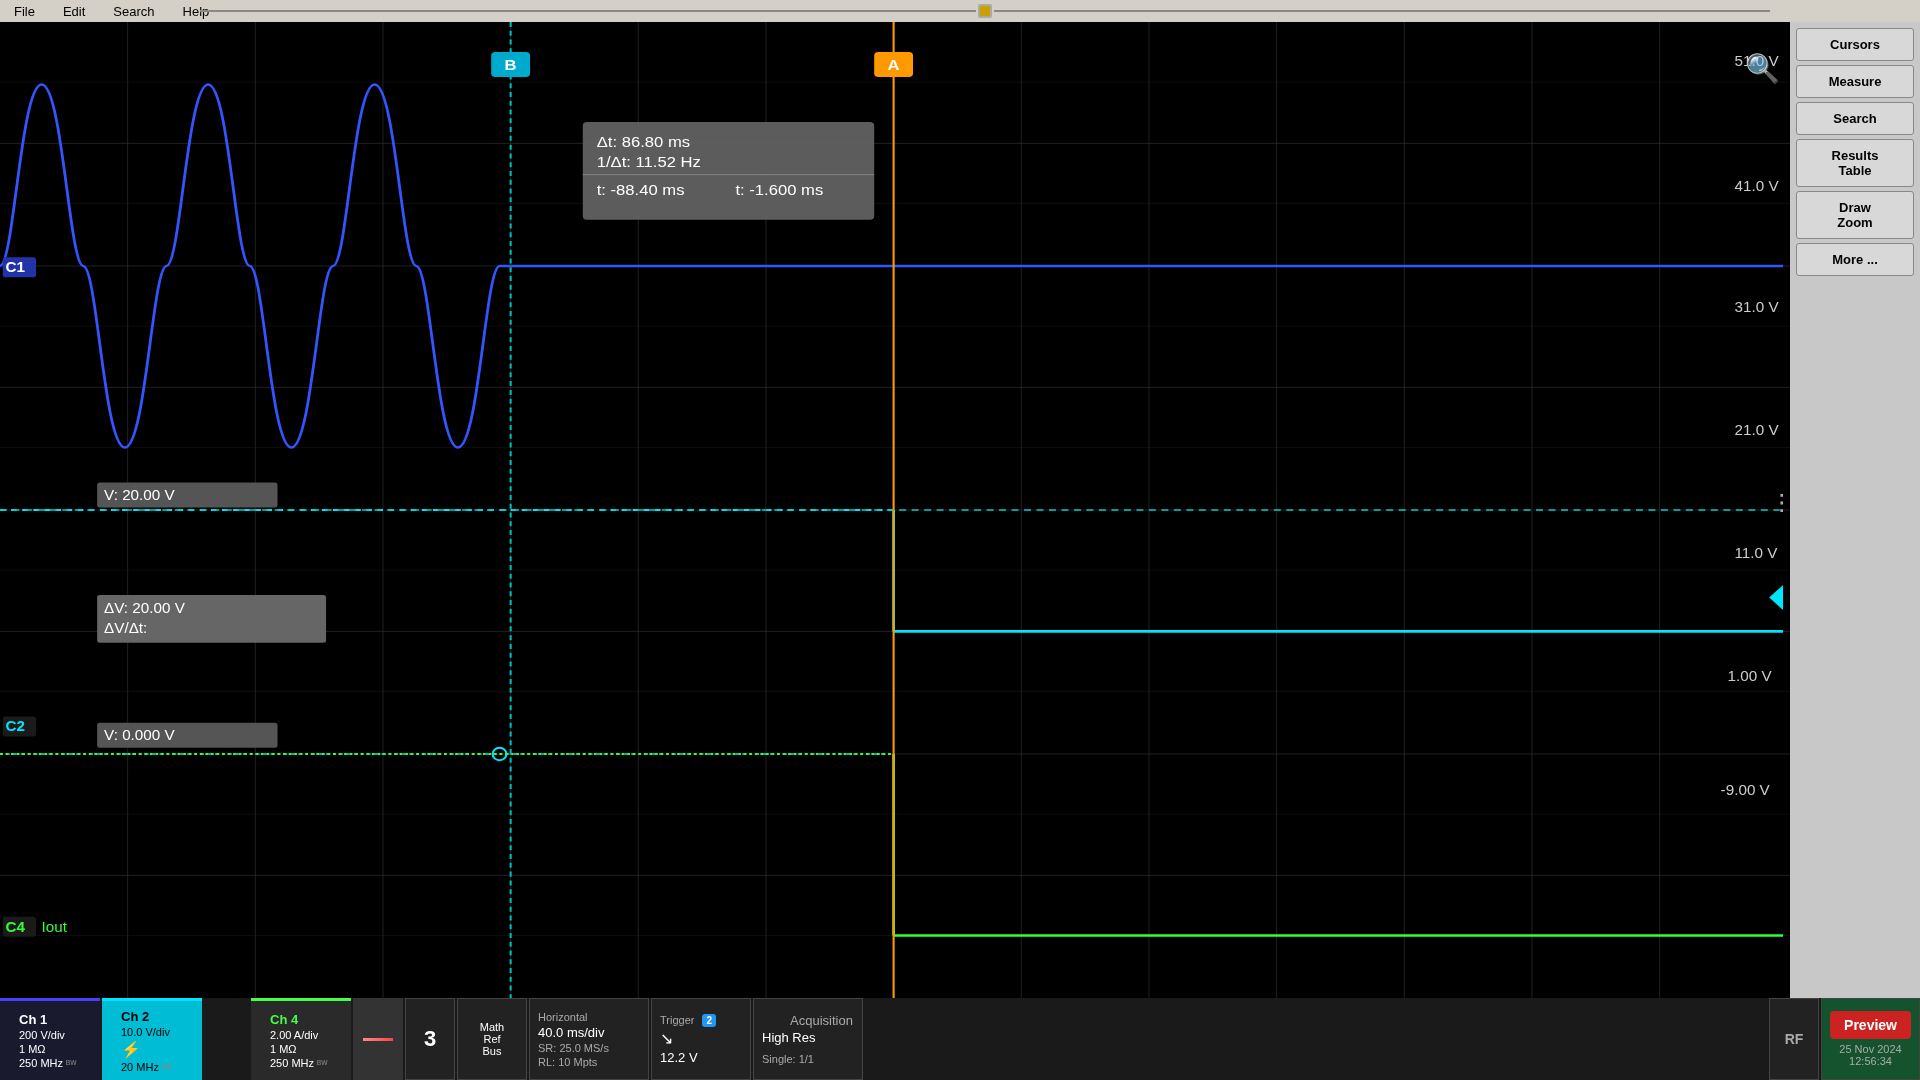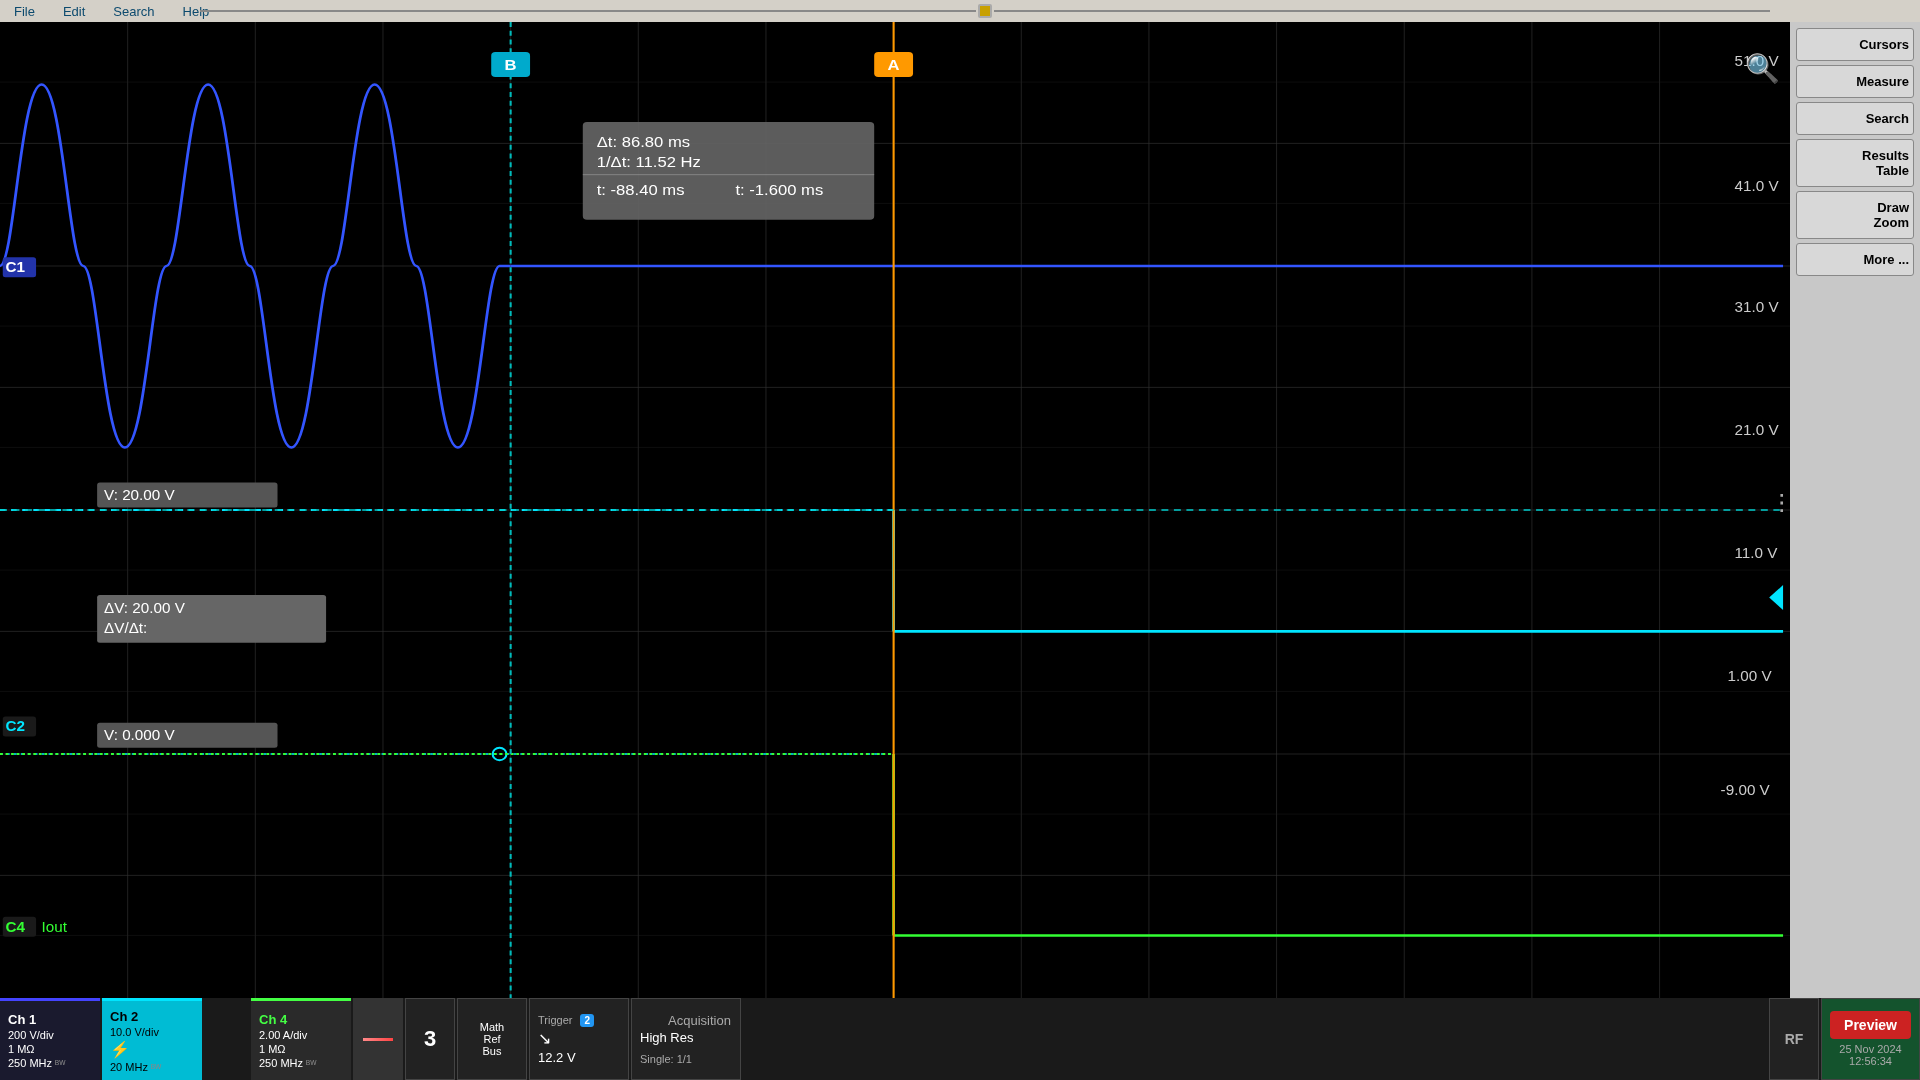--- a/index.html
+++ b/index.html
@@ -15,21 +15,21 @@
 
     
     .menu-bar {
       height: 22px;
       background: #d4d0c8;
       display: flex;
       align-items: center;
       gap: 20px;
       padding: 0 10px;
       font-size: 13px;
-      color: #0c4a6e;
+      color: #000000;
       flex-shrink: 0;
     }
     .menu-item {
       cursor: pointer;
       padding: 2px 4px;
     }
 
     
     .main-area {
       display: flex;
@@ -57,42 +57,42 @@
       flex-direction: column;
       gap: 4px;
       padding: 6px;
       flex-shrink: 0;
     }
     .panel-btn {
       background: #d8d8d8;
       border: 1px solid #888;
       border-radius: 3px;
       padding: 8px 4px;
-      text-align: right;
+      text-align: center;
       font-size: 13px;
       font-weight: bold;
       cursor: pointer;
       color: #000;
     }
 
     
     .status-bar {
       height: 82px;
       background: #1a1a1a;
       display: flex;
       align-items: stretch;
       flex-shrink: 0;
       gap: 2px;
     }
 
     .ch-block {
       display: flex;
       flex-direction: column;
       justify-content: center;
-      padding: 4px 8px;
+      padding: 4px 19px;
       font-size: 12px;
       color: #fff;
       min-width: 100px;
       gap: 2px;
     }
     .ch1-block { background: #1a1a2e; border-top: 3px solid #4444ff; }
     .ch2-block { background: #00bcd4; border-top: 3px solid #00e5ff; color: #000; }
     .ch4-block { background: #2a2a2a; border-top: 3px solid #44ff44; }
 
     .ch-label { font-size: 13px; font-weight: bold; }
@@ -432,20 +432,26 @@
   </div>
 
   <div class="num-block">3</div>
 
   <div class="math-ref-bus-block">
     <span style="white-space:pre-line; text-align:center;">Math
 Ref
 Bus</span>
   </div>
 
+  <div class="horiz-block">
+    <span class="horiz-title">Horizontal</span>
+    <span style="font-size:13px;">40.0 ms/div</span>
+    <span style="font-size:11px; color:#aaa;">SR: 25.0 MS/s</span>
+    <span style="font-size:11px; color:#aaa;">RL: 10 Mpts</span>
+  </div>
 
   <div class="trigger-block">
     <div style="display:flex; align-items:center; gap:4px;">
       <span style="color:#aaa; font-size:11px;">Trigger</span>
       <span class="trigger-badge">2</span>
     </div>
     <span style="font-size:16px;">↘</span>
     <span style="font-size:13px;">12.2 V</span>
   </div>
 

